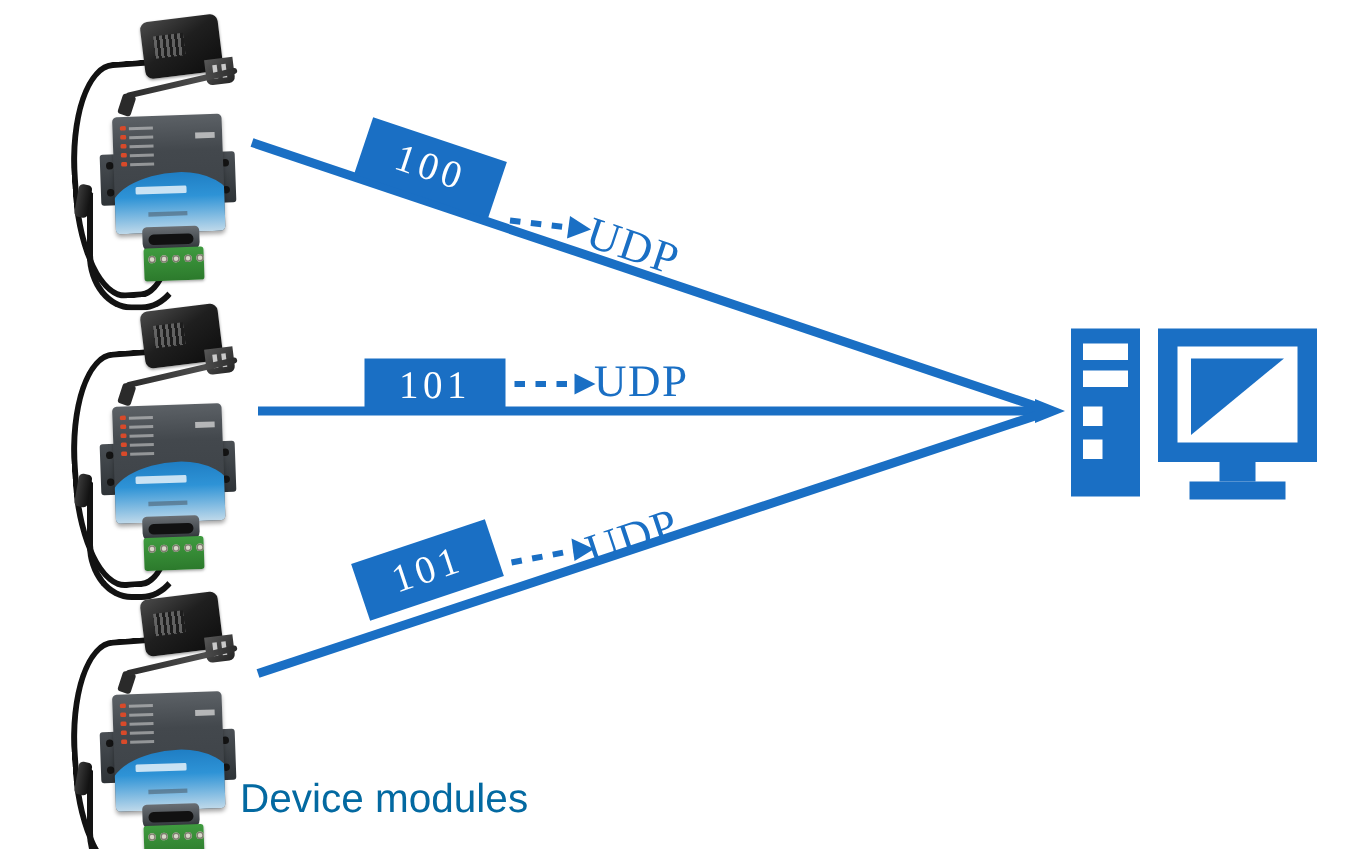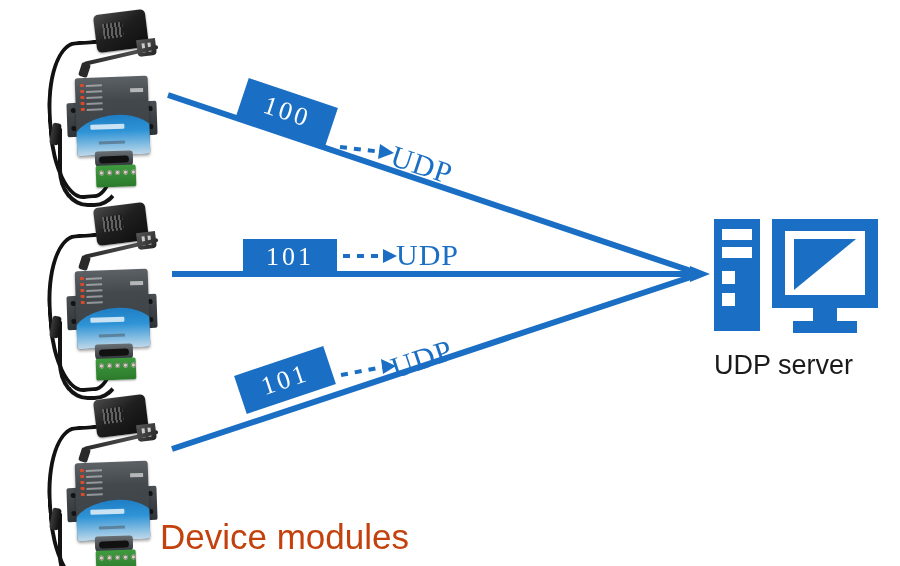--- a/index.html
+++ b/index.html
@@ -241,22 +241,22 @@
   }
 
   .server-label {
     position: absolute;
     color: #1a1a1a;
     font-size: 27px;
     white-space: nowrap;
   }
   .group-label {
     position: absolute;
-    color: #c2410c;
-    font-size: 35px;
+    color: #0369a1;
+    font-size: 27px;
     white-space: nowrap;
   }
 </style>
 </head>
 <body>
 
 <div id="stage">
 
   <svg id="wires" viewBox="0 0 900 566" xmlns="http://www.w3.org/2000/svg">
     <g stroke="#1A6FC4" stroke-width="6" fill="none" stroke-linecap="butt">
@@ -487,17 +487,16 @@
     <rect x="14" y="57" width="13" height="13" fill="#ffffff"></rect>
     <rect x="14" y="79" width="13" height="13" fill="#ffffff"></rect>
 
     <rect x="64" y="5" width="106" height="89" fill="#1A6FC4"></rect>
     <rect x="77" y="17" width="80" height="64" fill="#ffffff"></rect>
     <polygon points="86,25 148,25 86,76" fill="#1A6FC4"></polygon>
     <rect x="105" y="94" width="24" height="13" fill="#1A6FC4"></rect>
     <rect x="85" y="107" width="64" height="12" fill="#1A6FC4"></rect>
   </svg>
 
-  <div class="server-label" style="left:714px; top:350px;">UDP server</div>
 
   <div class="group-label" style="left:160px; top:517px;">Device modules</div>
 
 </div>
 
 </body></html>

